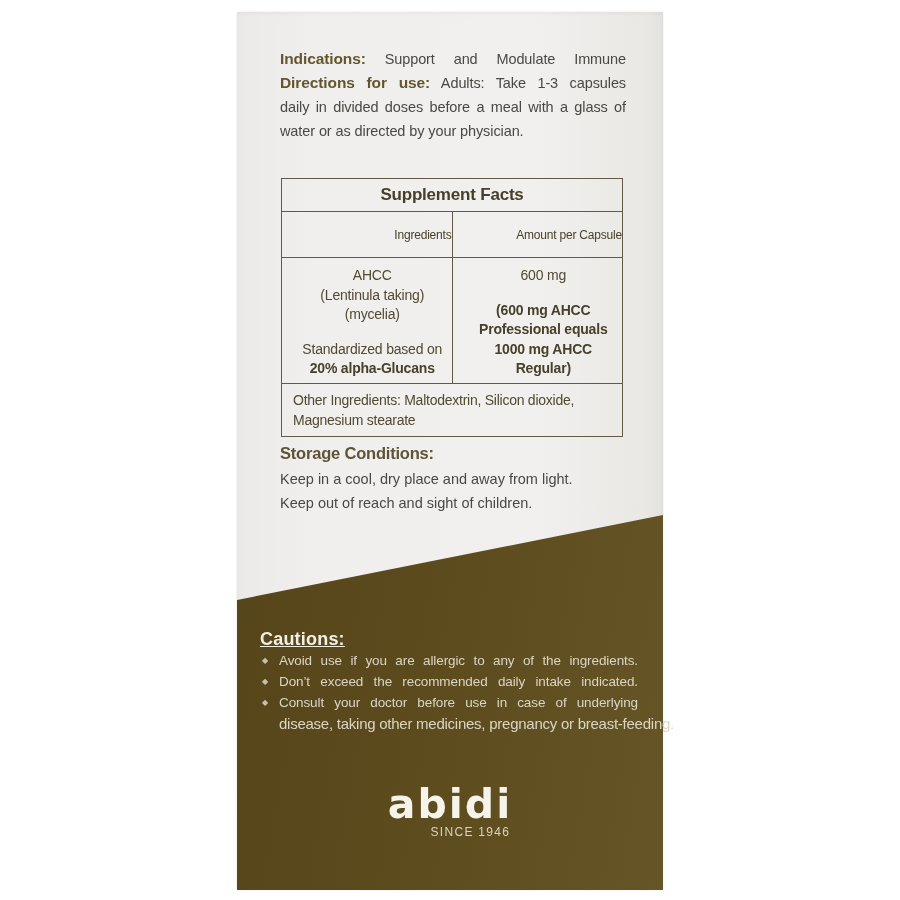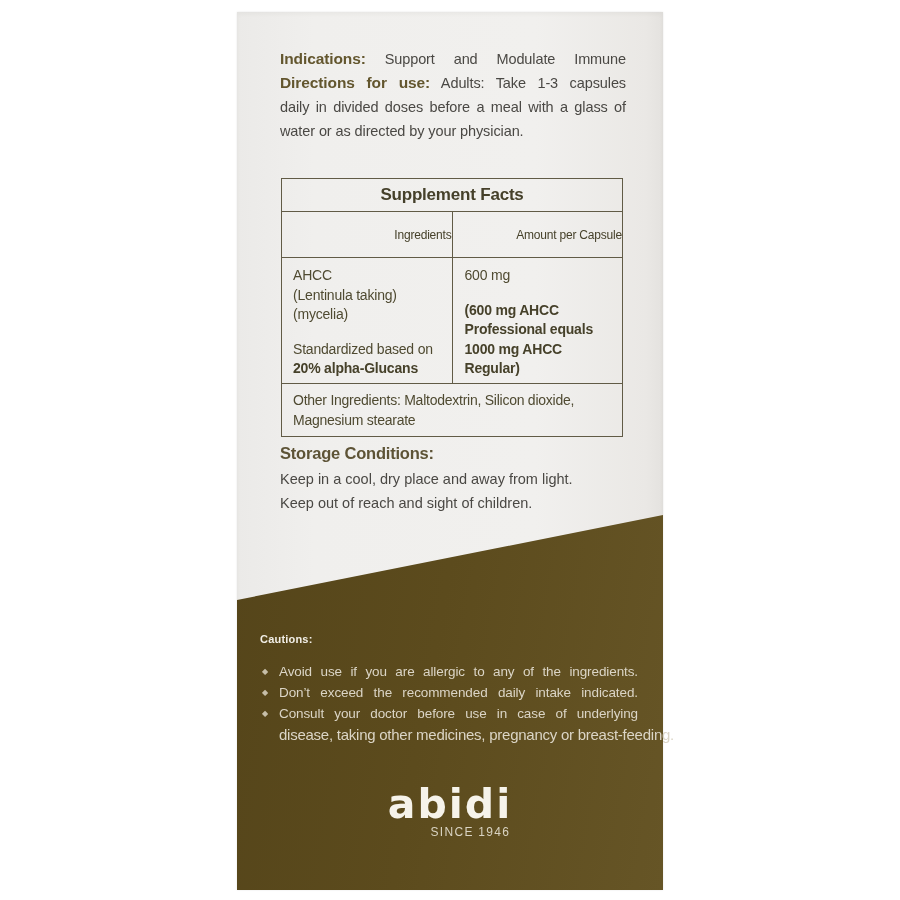--- a/index.html
+++ b/index.html
@@ -21,36 +21,36 @@
   .lead{font-weight:bold;font-size:15.5px;color:#63562e;}
   
   table.facts{position:absolute;top:166px;left:44px;width:342px;border-collapse:collapse;table-layout:fixed;
     color:#4f4a31;font-size:14px;}
   table.facts td,table.facts th{border:1.5px solid #615b46;padding:0;vertical-align:middle;}
   .facts .title-cell{height:32px;text-align:center;font-size:17px;font-weight:bold;color:#45402a;letter-spacing:-0.2px;}
   .facts .col-head{height:45px;text-align:right;font-size:12px;font-weight:normal;color:#46412a;letter-spacing:-0.2px;}
   .facts .col1{width:173px;}
   .facts .col-head.col1{padding-left:11px;}
   .facts .col-head.col2{padding-left:12px;}
-  .facts .body-cell{vertical-align:top;padding:8px 0 4px 11px;line-height:19.5px;letter-spacing:-0.2px;}
+  .facts .body-cell{vertical-align:top;padding:8px 0 4px 11px;line-height:19.5px;letter-spacing:-0.2px;text-align:center;}
   .facts .body-cell.amount{padding-left:12px;}
   .facts .gap{height:15px;}
   .facts .bold{font-weight:bold;color:#46412a;}
   .facts .other-cell{padding:6px 0 6px 11px;line-height:20px;letter-spacing:-0.25px;}
   
   .storage{position:absolute;top:430px;left:43px;right:37px;color:#4a4844;
     font-size:14.5px;line-height:24px;}
   .storage .heading{font-size:16.5px;font-weight:bold;color:#5d5336;line-height:22px;margin-bottom:3px;letter-spacing:-0.2px;}
   
   .wedge{position:absolute;left:0;right:0;top:503px;bottom:0;
     background:linear-gradient(100deg,#55451a 0%,#5c4b1d 45%,#665526 100%);
     clip-path:polygon(0 85px,100% 0,100% 100%,0 100%);}
   
   .cautions{position:absolute;top:617px;left:23px;right:25px;color:#dbd5c6;}
-  .cautions .heading{font-size:11px;font-weight:bold;color:#f2efe7;line-height:20px;margin-bottom:12px;letter-spacing:0.2px;}
+  .cautions .heading{font-size:18px;font-weight:bold;color:#f2efe7;line-height:20px;margin-bottom:1px;letter-spacing:0.2px;text-decoration:underline;}
   .cautions ul{list-style:none;margin:0;padding:0;}
   .cautions li{display:flex;align-items:flex-start;line-height:21px;font-size:13.5px;letter-spacing:-0.1px;}
   .diamond{flex:0 0 19px;width:19px;font-size:8px;line-height:21px;color:#c6bea8;padding-left:2px;box-sizing:border-box;}
   .cautions .itext{flex:1;min-width:0;}
   .squeeze{font-size:15px;letter-spacing:-0.25px;}
   
   .brand{position:absolute;top:770px;left:0;right:0;text-align:center;}
   .brand-inner{display:inline-block;text-align:right;}
   .logo-text{font-family:"DejaVu Sans",sans-serif;font-weight:bold;font-size:41px;line-height:44px;
     color:#f6f3ea;letter-spacing:2px;text-align:center;}

